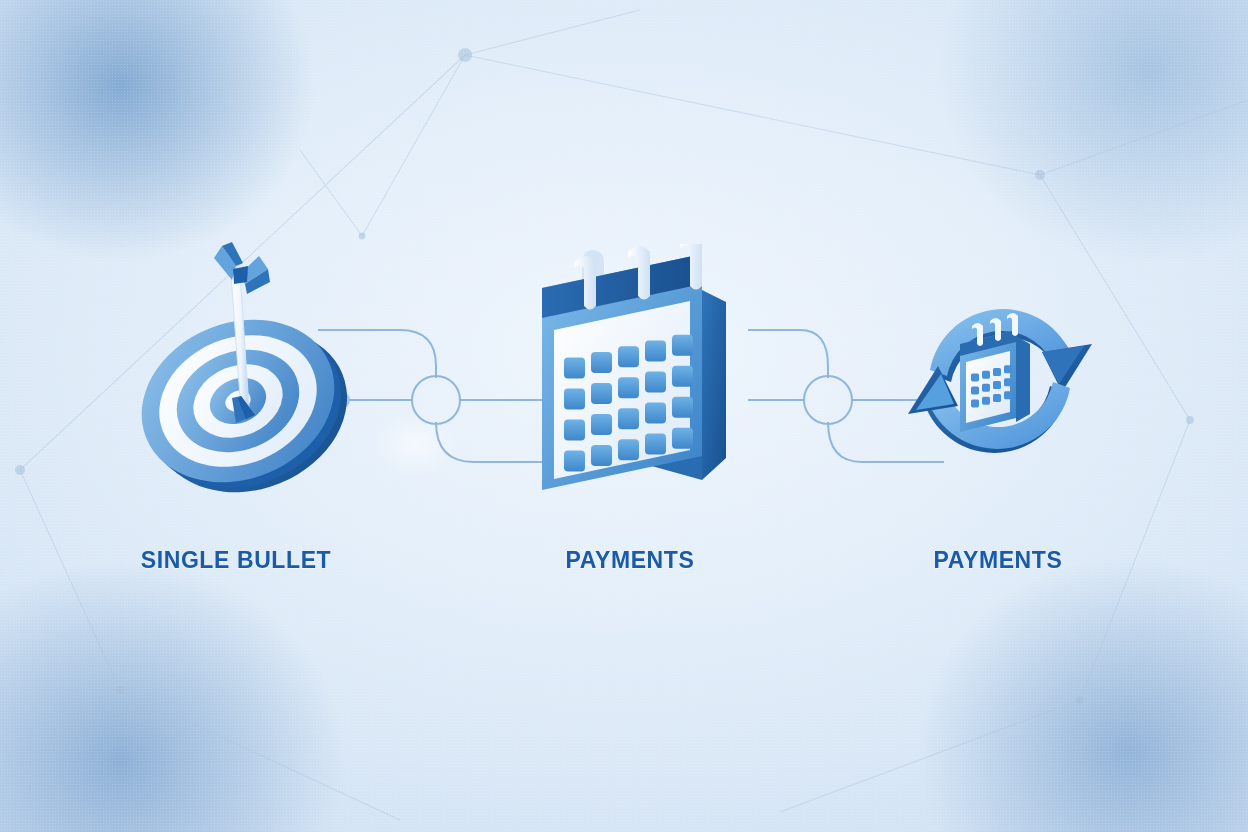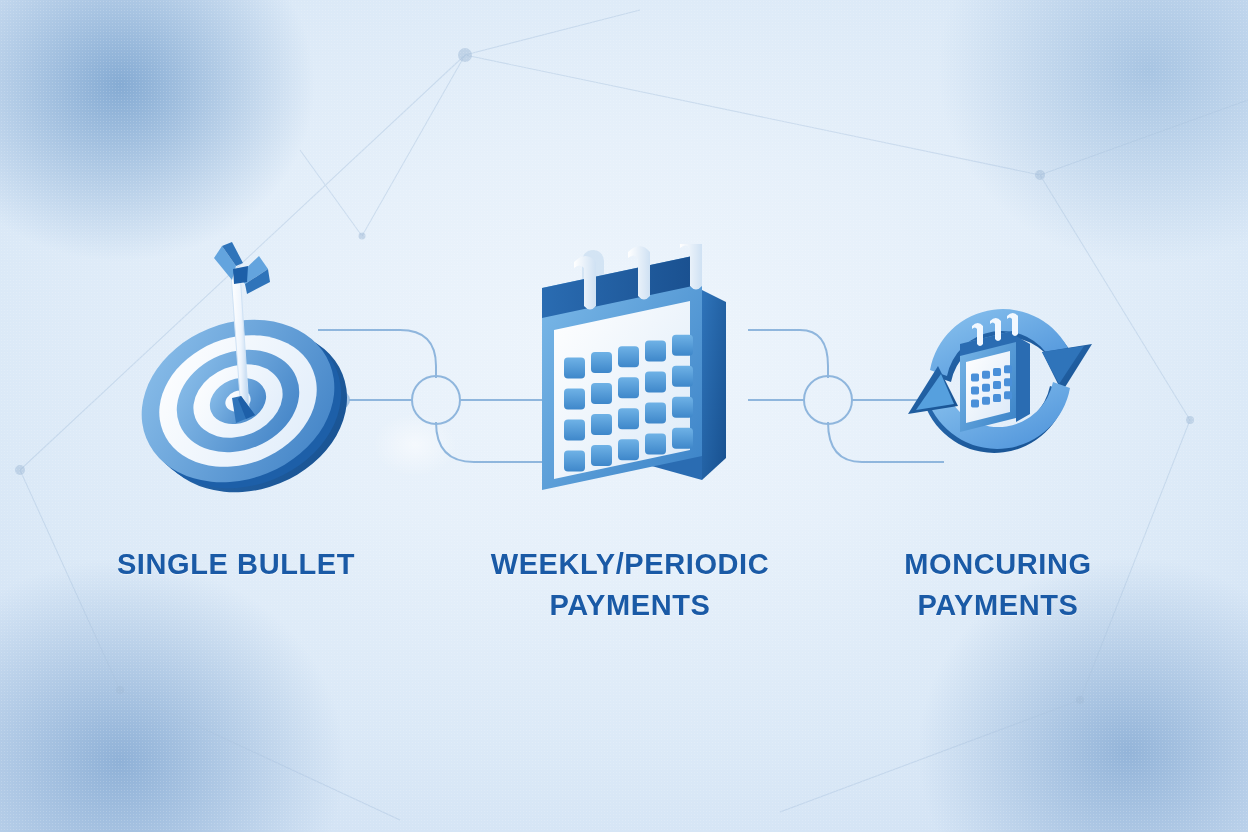--- a/index.html
+++ b/index.html
@@ -60,21 +60,21 @@
   .icon{position:absolute;}
   #target-icon{left:128px;top:236px;width:220px;height:270px;}
   #calendar-icon{left:530px;top:244px;width:212px;height:262px;}
   #recurring-icon{left:896px;top:266px;width:208px;height:226px;}
 
   
   .label{
     position:absolute;text-align:center;
     color:#1a5aa6;
     font-weight:bold;
-    font-size:29px;
+    font-size:23px;
     letter-spacing:.6px;
     line-height:1.42;
     text-transform:uppercase;
     text-shadow:0 1px 1px rgba(255,255,255,.55);
   }
   #label-single{left:86px;top:544px;width:300px;}
   #label-weekly{left:482px;top:544px;width:296px;}
   #label-recurring{left:880px;top:544px;width:236px;}
 </style>
 </head>
@@ -336,21 +336,19 @@
         <path d="M36,-1 q6,-6 11,0 l0,18 q-3,4 -6,0 l0,-15 q-2,-3 -5,0 Z"></path>
         <path d="M53,-6 q6,-6 11,0 l0,18 q-3,4 -6,0 l0,-15 q-2,-3 -5,0 Z"></path>
       </g>
     </g>
   </svg>
 
   <div class="label" id="label-single">
     <div>SINGLE BULLET</div>
   </div>
   <div class="label" id="label-weekly">
-    <div>WEEKLY/PERIODIC</div>
     <div>PAYMENTS</div>
   </div>
   <div class="label" id="label-recurring">
-    <div>MONCURING</div>
     <div>PAYMENTS</div>
   </div>
 
 </div>
 
 </body></html>

